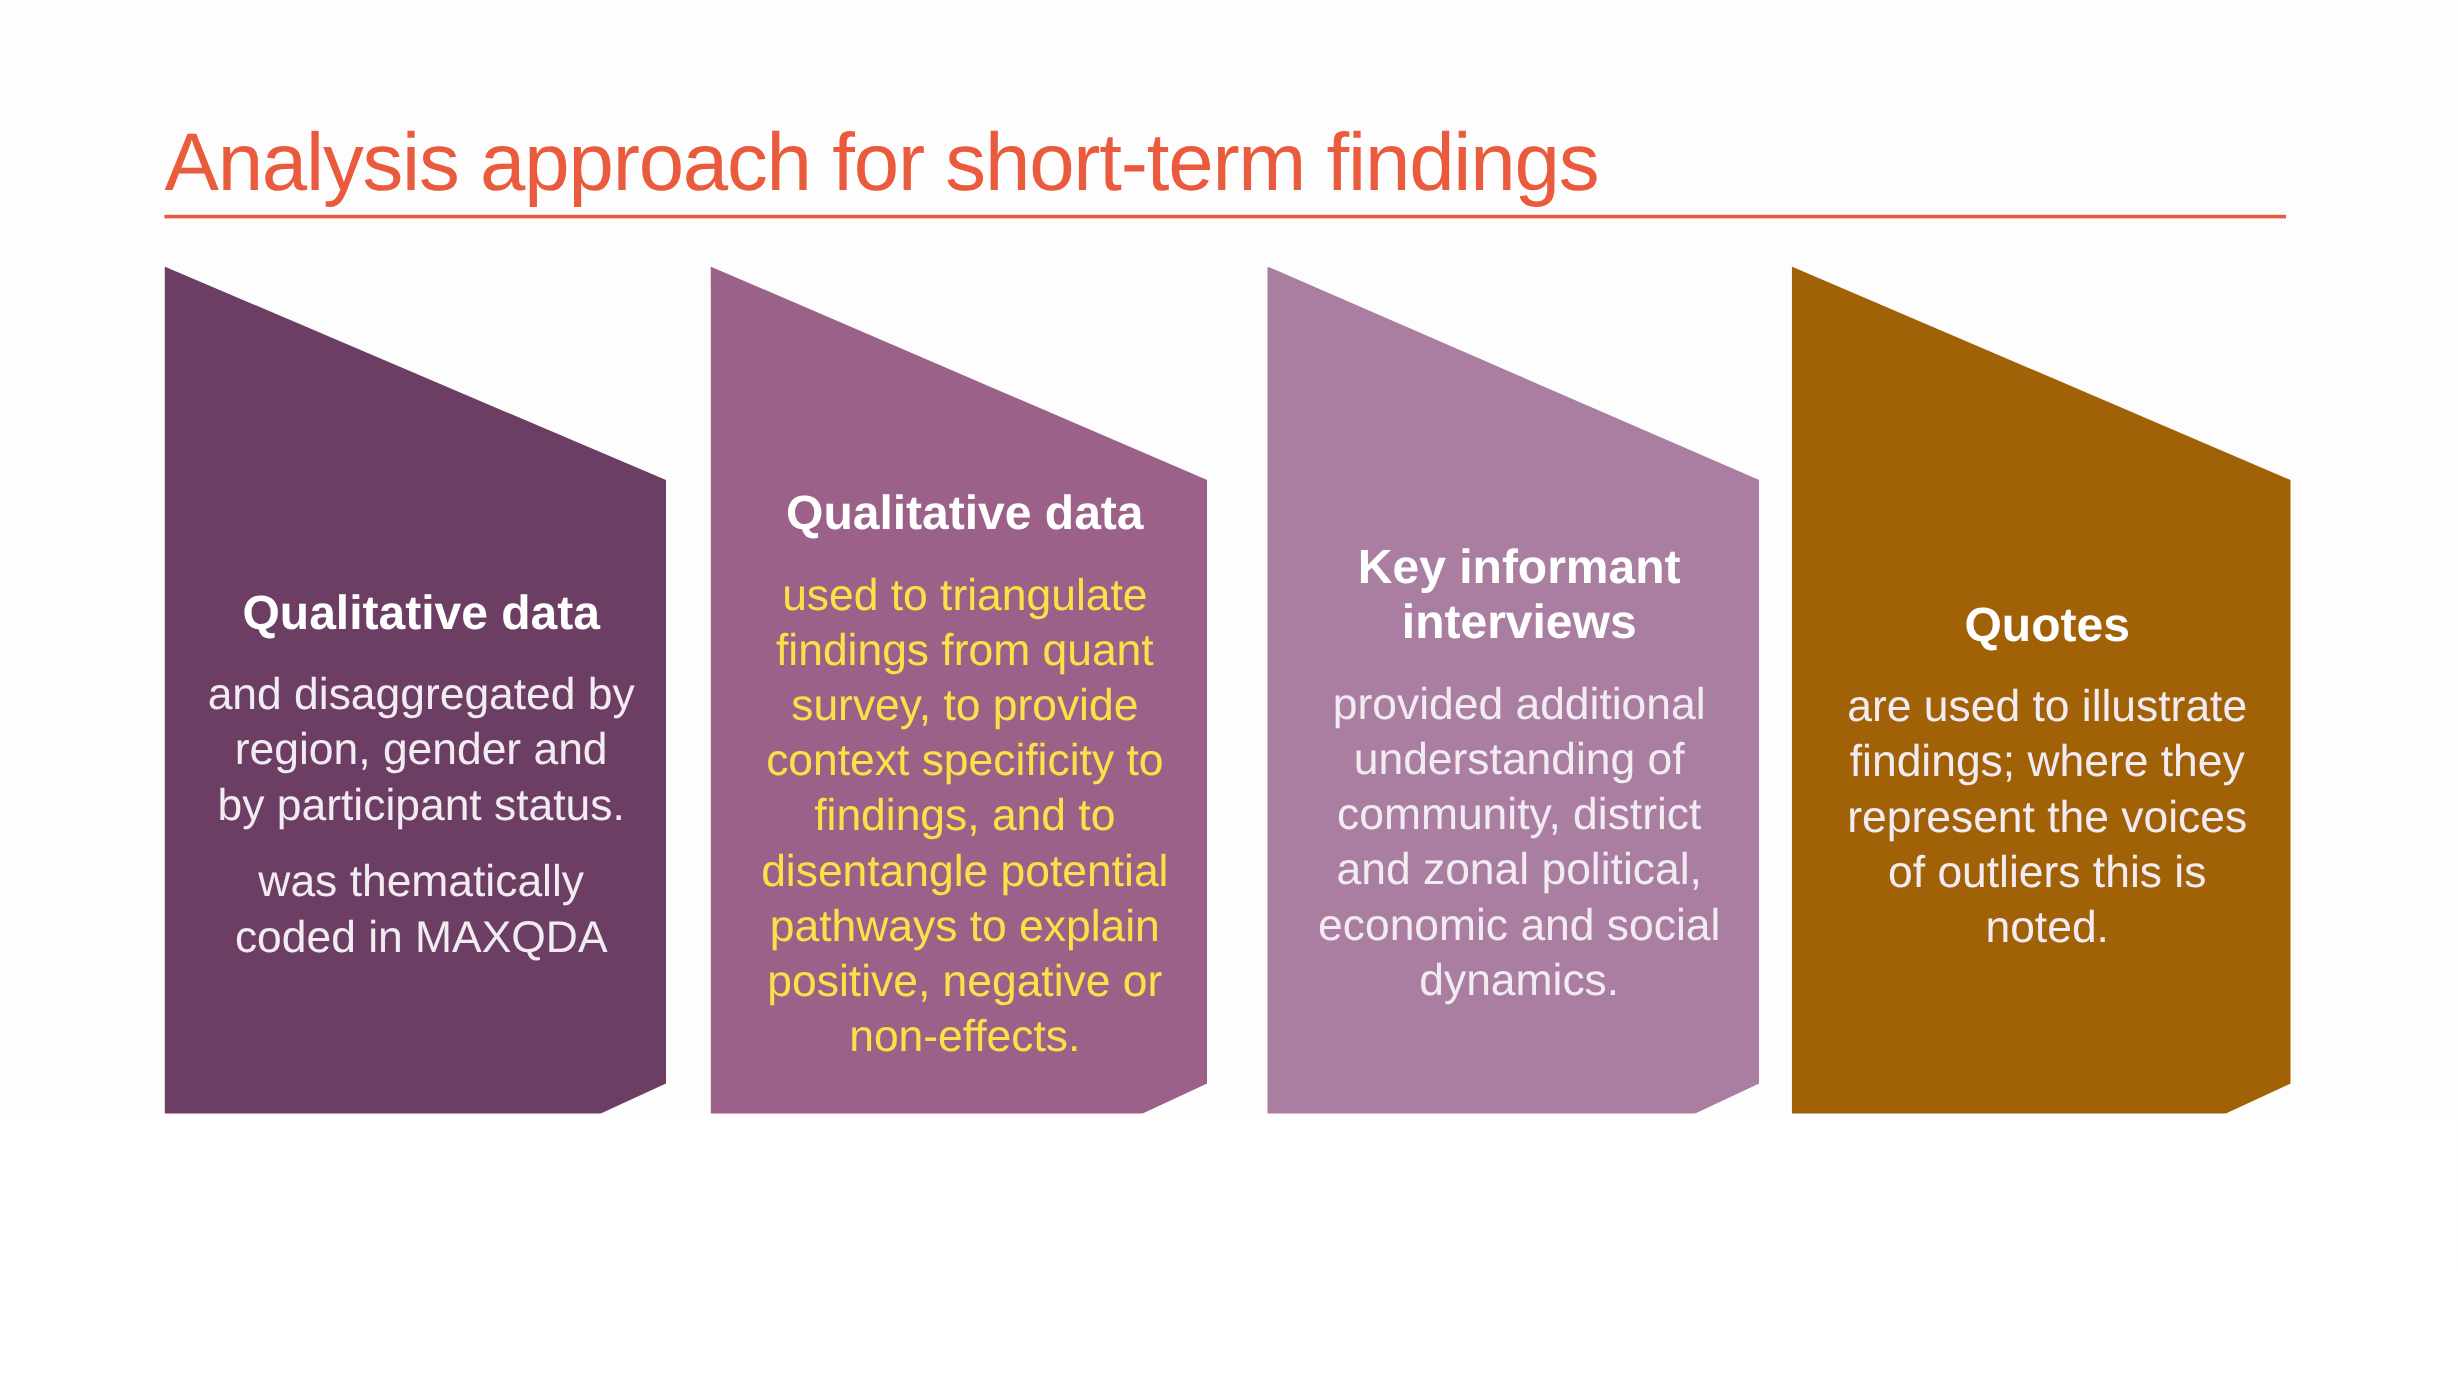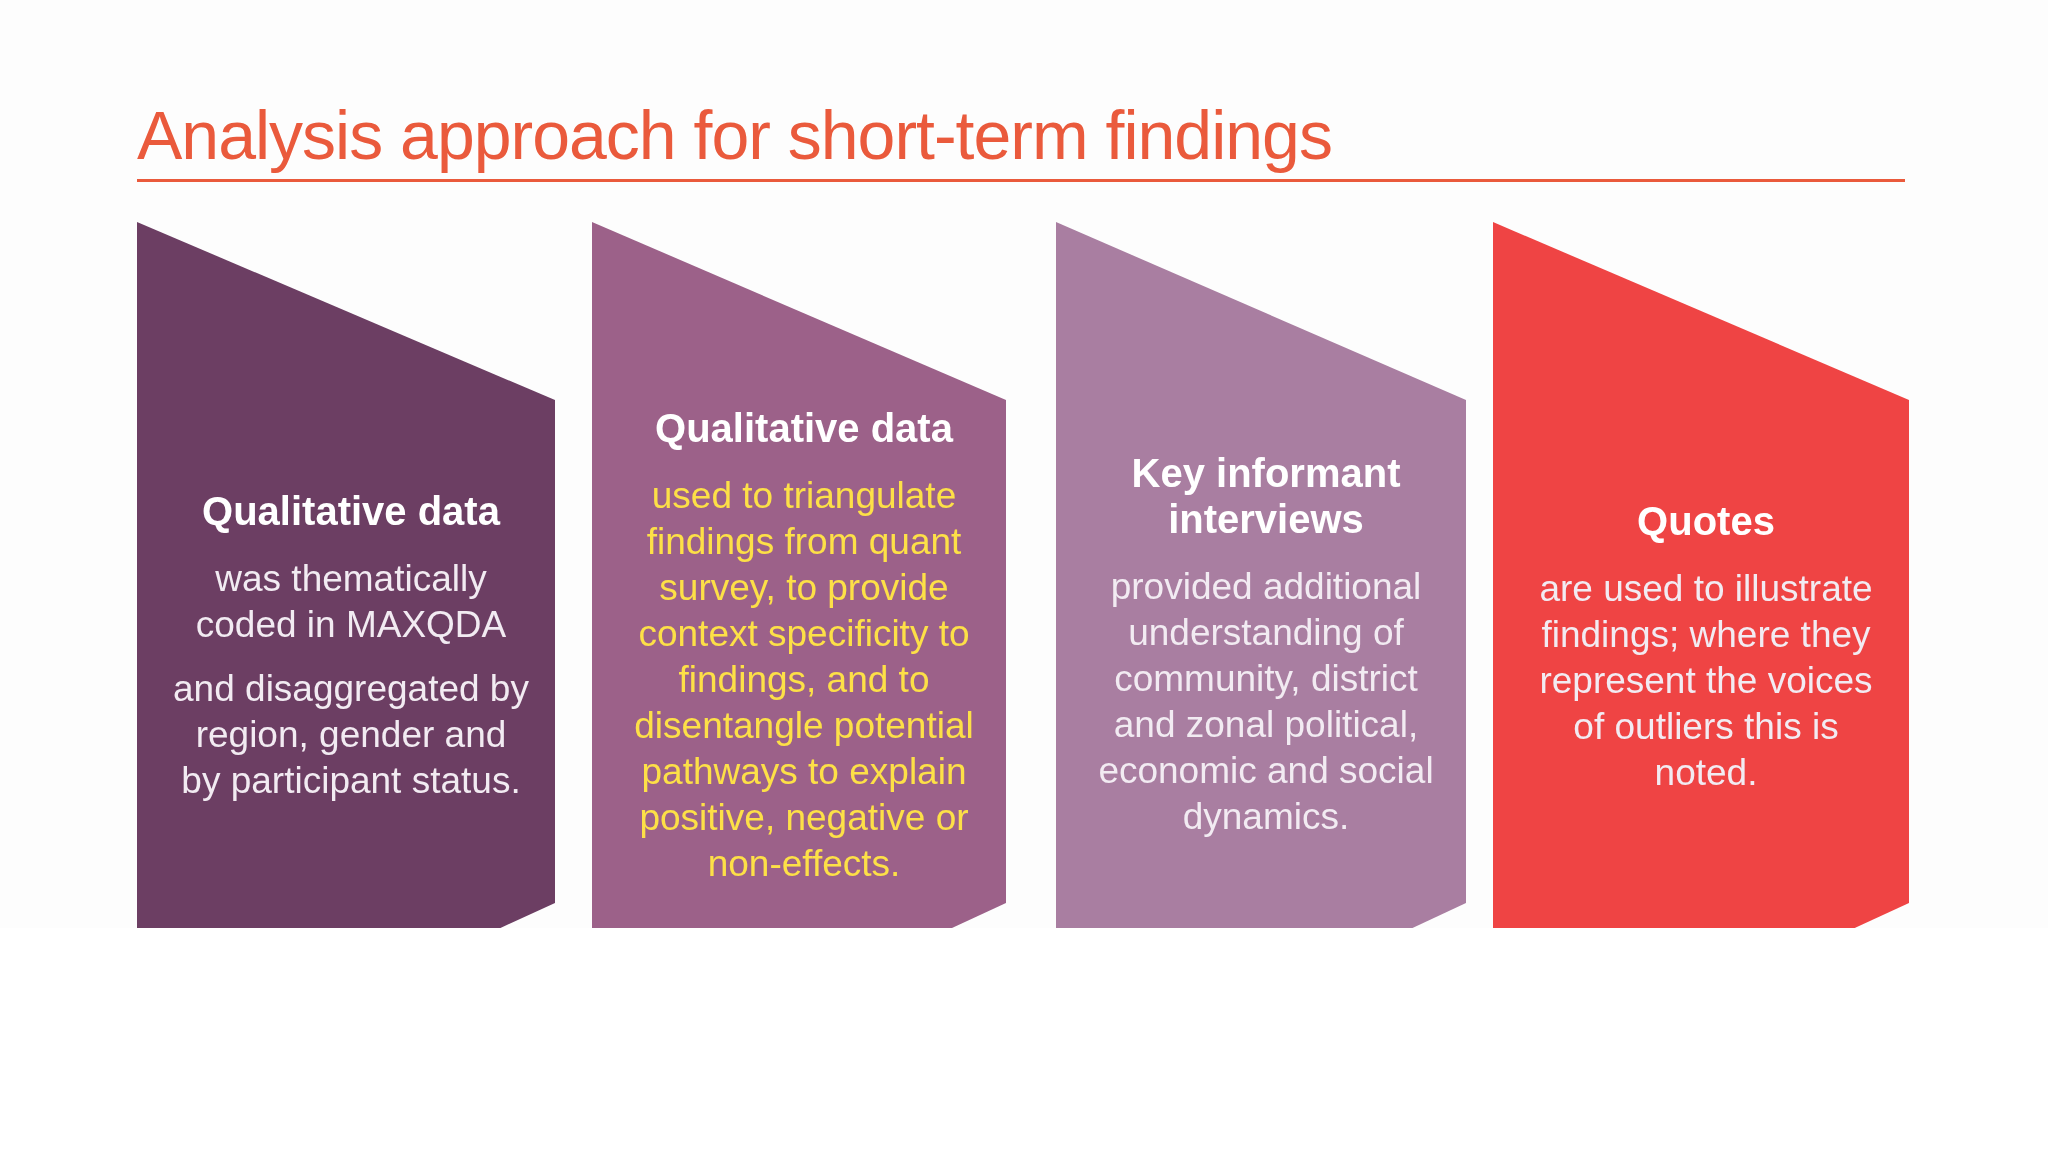--- a/index.html
+++ b/index.html
@@ -85,25 +85,25 @@
 
 <div class="slide">
 
   <h1 class="page-title" style="color: rgb(234, 90, 60);">Analysis approach for short-term findings</h1>
 
   <div class="title-underline" style="background: rgb(234, 90, 60);"></div>
 
   <div class="panel p1" style="background: rgb(108, 62, 99);">
     <div class="panel-text">
       <h2 style="color: rgb(255, 255, 255);">Qualitative data</h2>
-      <p style="color: rgb(242, 235, 242);">was thematically
-coded in MAXQDA</p>
       <p style="color: rgb(242, 235, 242);">and disaggregated by
 region, gender and
 by participant status.</p>
+      <p style="color: rgb(242, 235, 242);">was thematically
+coded in MAXQDA</p>
     </div>
   </div>
 
   <div class="panel p2" style="background: rgb(156, 97, 137);">
     <div class="panel-text">
       <h2 style="color: rgb(255, 255, 255);">Qualitative data</h2>
       <p style="color: #fde047;">used to triangulate
 findings from quant
 survey, to provide
 context specificity to
@@ -121,21 +121,21 @@
 interviews</h2>
       <p style="color: rgb(242, 235, 242);">provided additional
 understanding of
 community, district
 and zonal political,
 economic and social
 dynamics.</p>
     </div>
   </div>
 
-  <div class="panel p4" style="background: #ef4444;">
+  <div class="panel p4" style="background: #a16207;">
     <div class="panel-text">
       <h2 style="color: rgb(255, 255, 255);">Quotes</h2>
       <p style="color: rgb(242, 235, 242);">are used to illustrate
 findings; where they
 represent the voices
 of outliers this is
 noted.</p>
     </div>
   </div>
 

